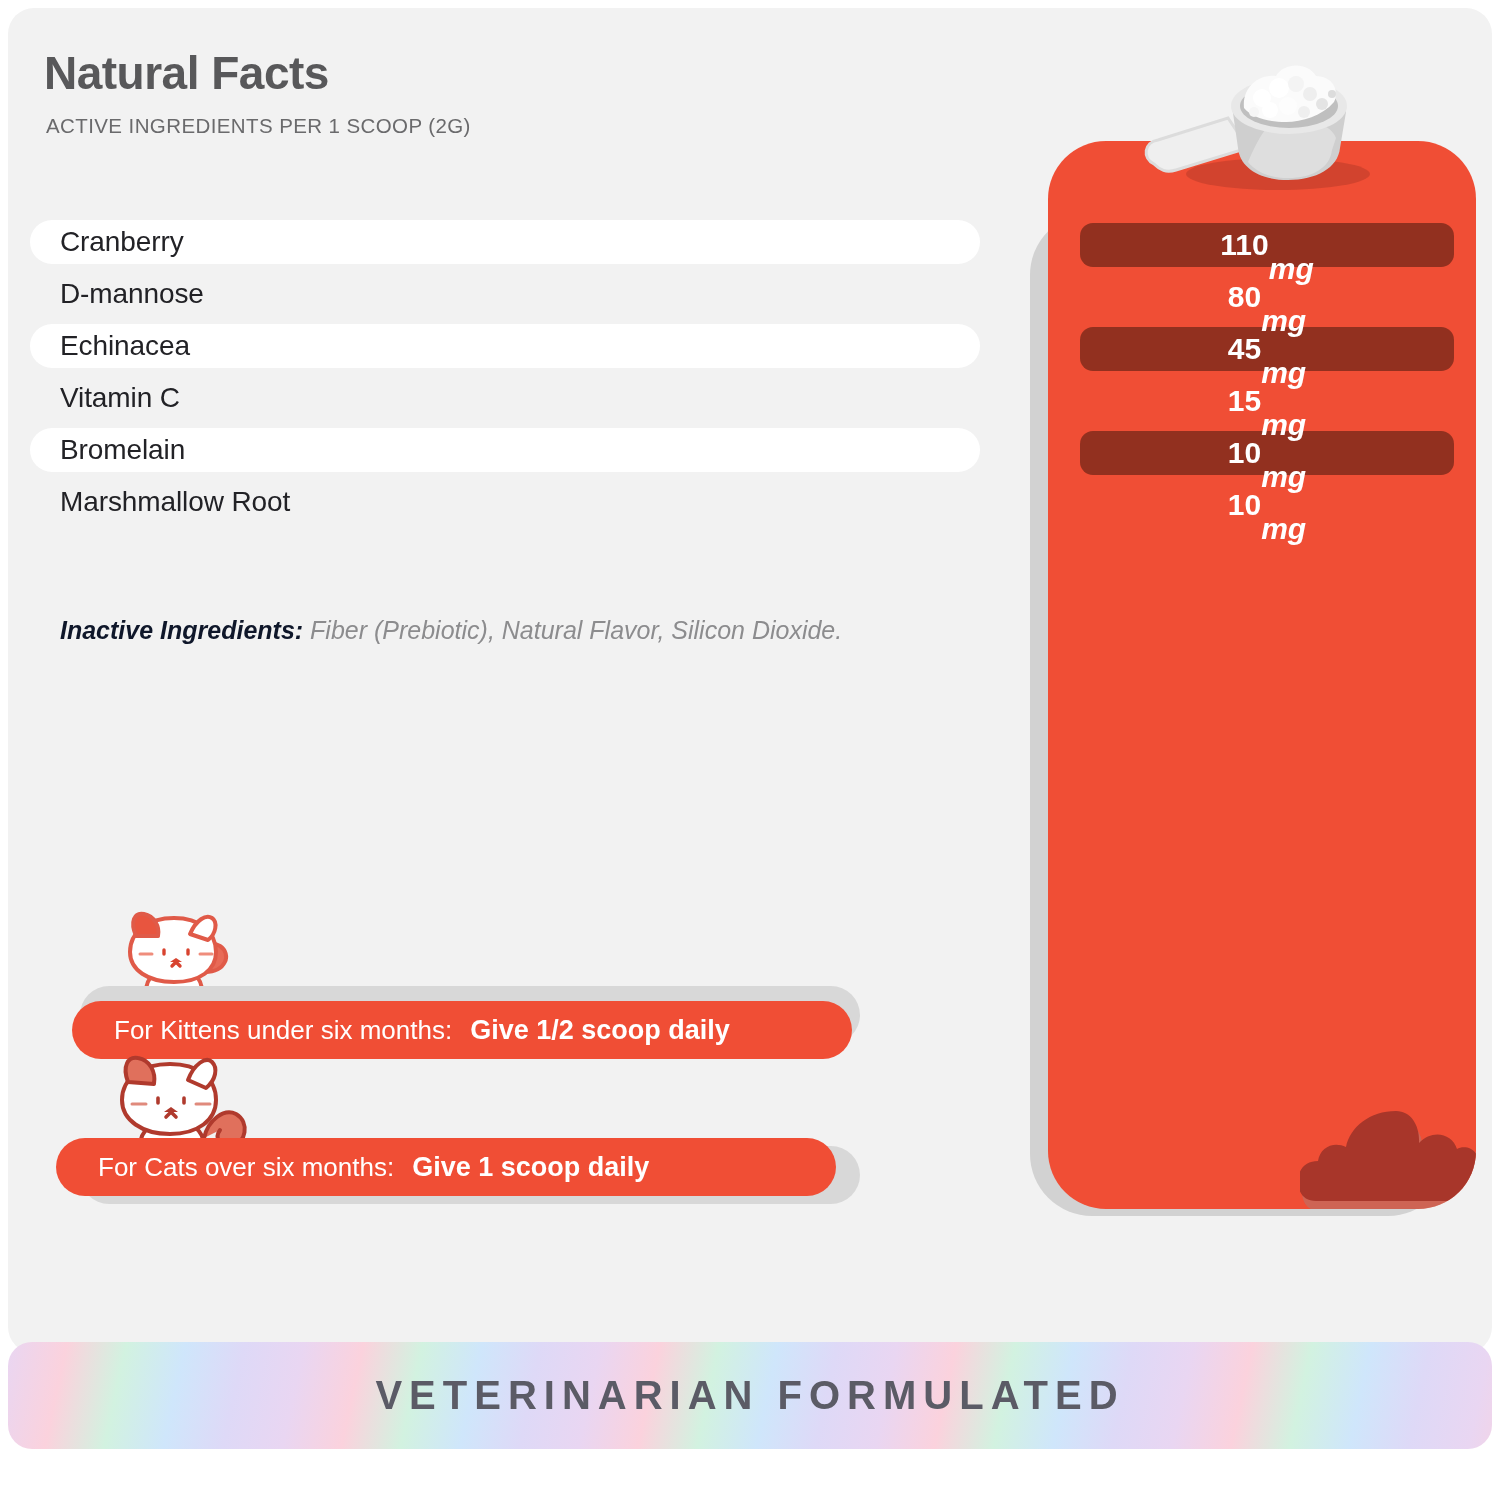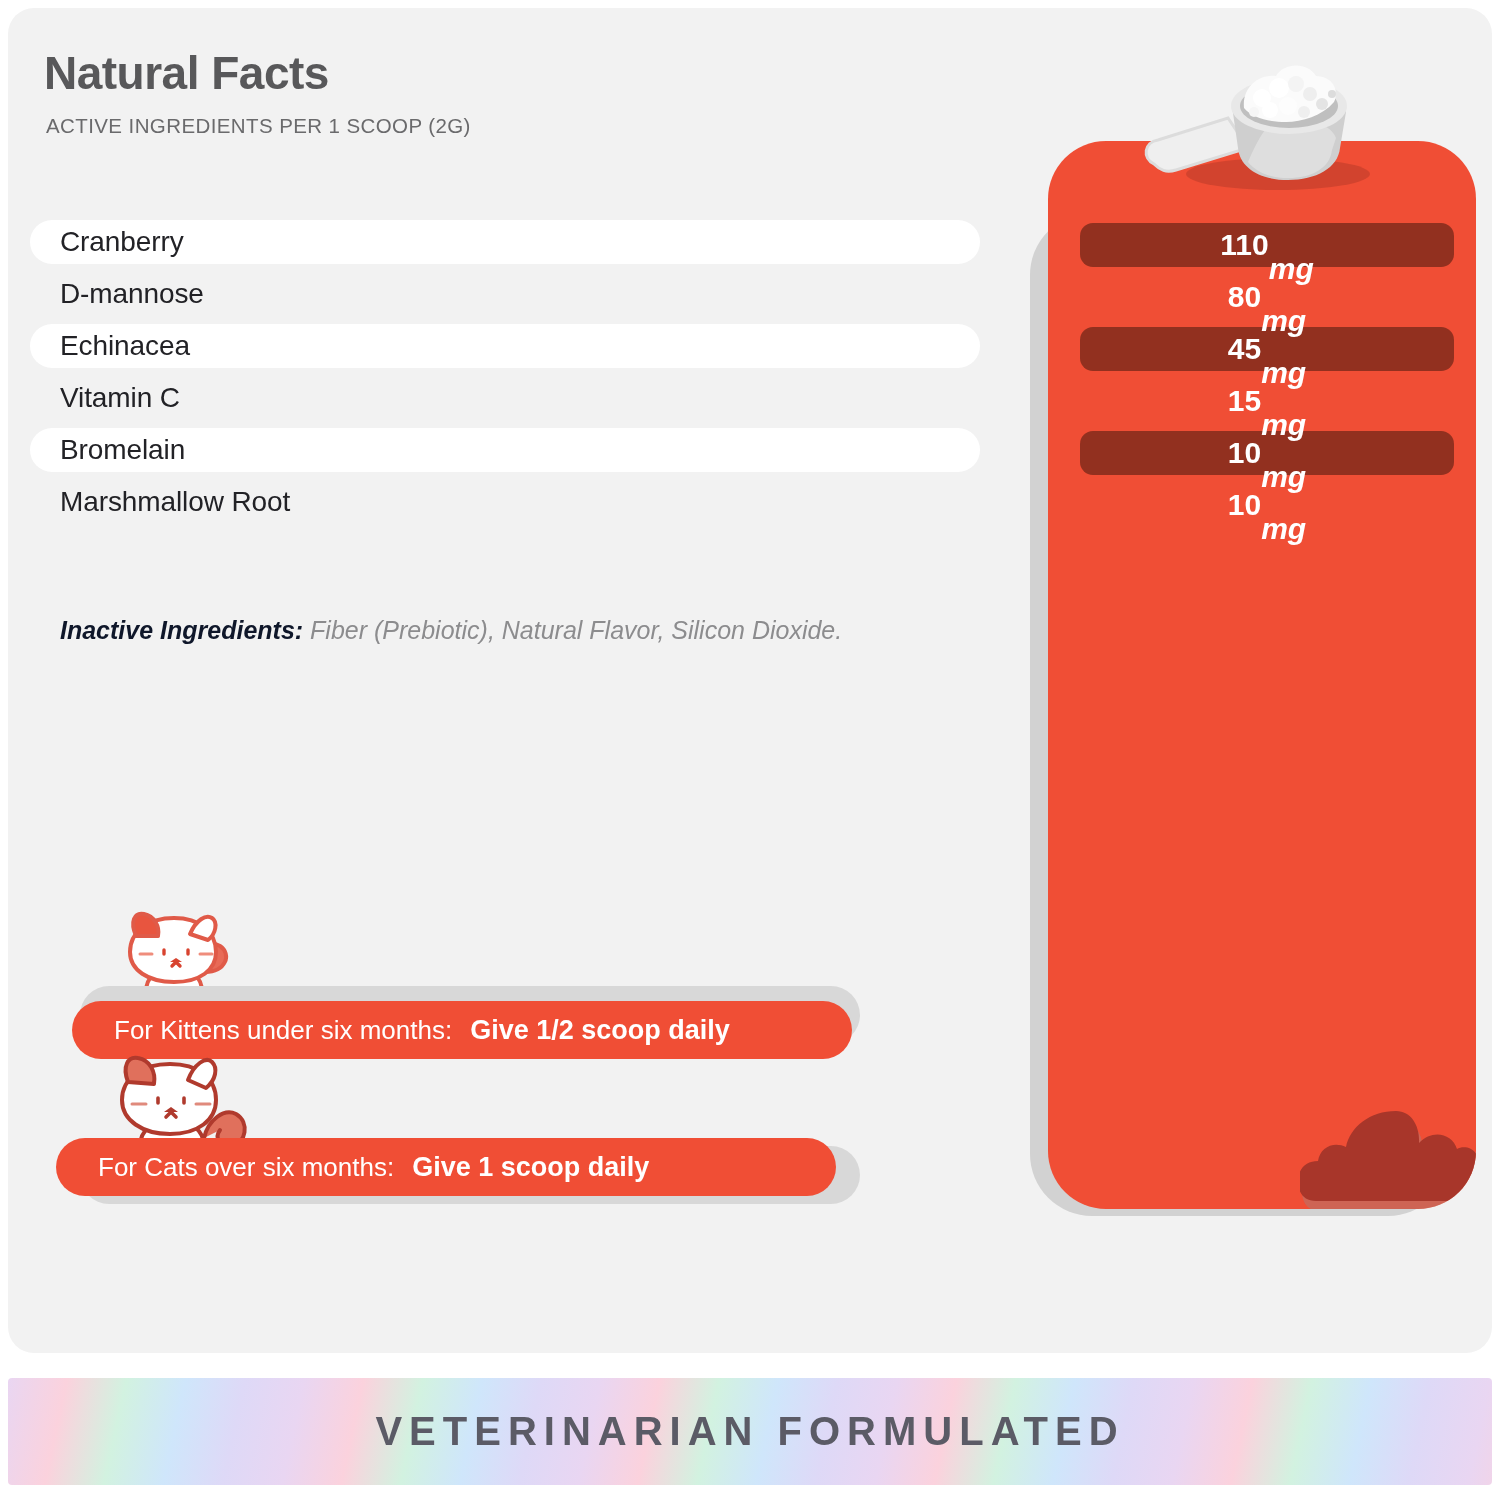--- a/index.html
+++ b/index.html
@@ -166,24 +166,24 @@
     margin-left: 18px;
     font-size: 27px;
   }
 
   .cat-art { position: absolute; }
 
   
   .footer {
     position: absolute;
     left: 8px;
-    top: 1378px;
+    top: 1342px;
     width: 1484px;
     height: 107px;
-    border-radius: 4px;
+    border-radius: 24px;
     overflow: hidden;
     background:
       repeating-linear-gradient(
         102deg,
         #e9d6f2 0px,
         #fbd2dd 58px,
         #d2f2e0 116px,
         #cfe6fb 174px,
         #ded9f7 232px,
         #e9d6f2 290px

